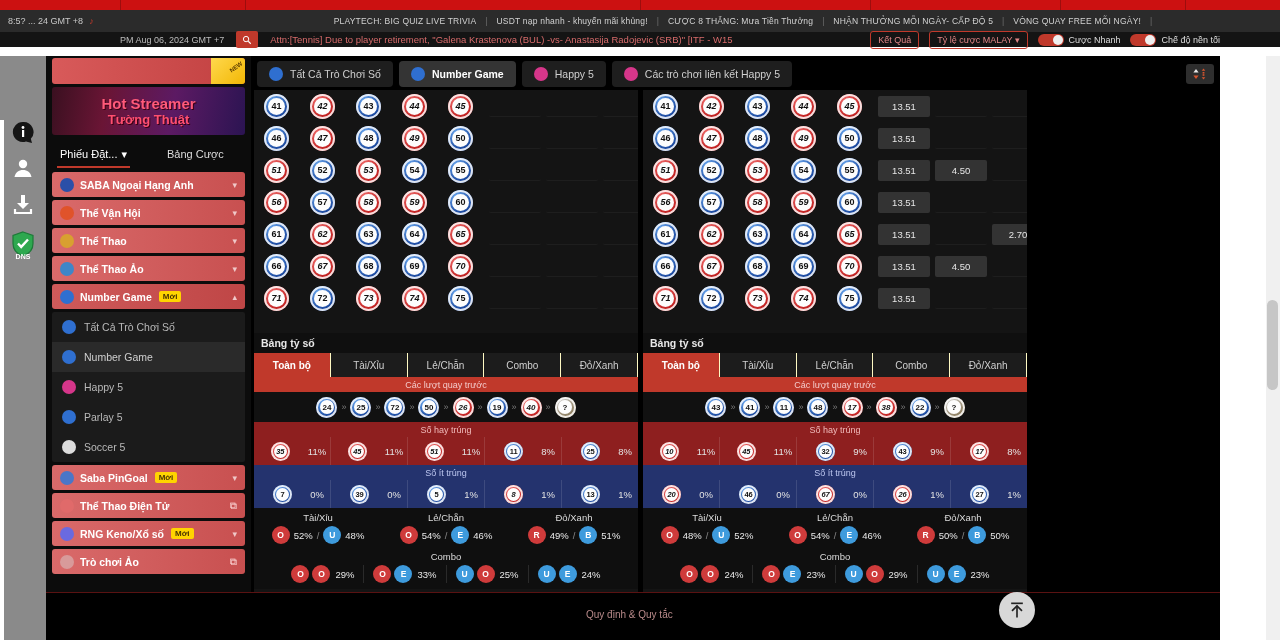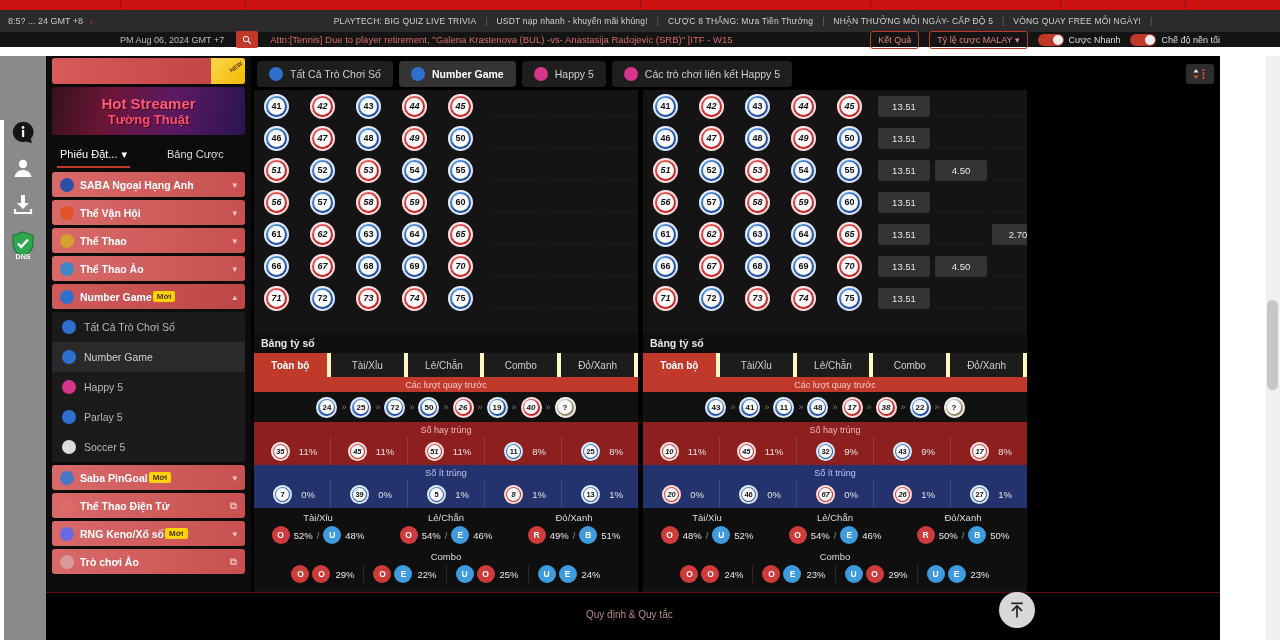--- a/index.html
+++ b/index.html
@@ -67,21 +67,21 @@
   .sb-tab.active::after { content:""; position:absolute; left:-3px; right:-3px; bottom:-7px;
     height:2px; background:#c0392b; }
 
   .sb-item { margin:3px 6px; height:25px; border-radius:3px; display:flex; align-items:center;
     padding:0 8px; background:linear-gradient(90deg,#d96a6a,#c85050); position:relative; }
   .sb-item.open { background:linear-gradient(90deg,#cf5a5a,#bf4646); }
   .sb-item .lbl { font-size:10.5px; color:#fff; font-weight:bold; margin-left:6px; white-space:nowrap;}
   .sb-item .chev { margin-left:auto; color:#f0c8c8; font-size:9px; }
   .sb-item .extlink { margin-left:auto; color:#ffdede; font-size:10px; }
   .badge-new { background:#ffd400; color:#4a3400; font-size:8px; font-weight:bold;
-    border-radius:2px; padding:1px 4px; margin-left:1px; }
+    border-radius:2px; padding:1px 4px; margin-left:7px; }
 
   .sub-wrap { background:#1b1b1b; margin:0 6px; border-radius:2px; }
   .sub-item { height:30px; display:flex; align-items:center; padding:0 10px; }
   .sub-item.sel { background:#2a2a2a; }
   .sub-item .slbl { font-size:10.5px; color:#b9b9b9; margin-left:8px; }
   .sub-item.sel .slbl { color:#cfcfcf; }
 
   .mini-icon { width:14px; height:14px; border-radius:50%; flex:none; }
 
   
@@ -114,41 +114,41 @@
     align-items:center; justify-content:center; font-size:9.5px; color:#e6e6e6;
     font-family:"Liberation Sans", sans-serif; }
   .odds-cell.filled { background:#333; }
   .odds-cell.empty { background:transparent; border-bottom:1px solid #1e1e1e; }
 
   
   .sb-title { height:20px; display:flex; align-items:center; padding-left:7px; font-size:10.5px;
     color:#e8e8e8; font-weight:bold; background:#0f0f0f; }
   .score-tabs { display:flex; height:24px; }
   .st { flex:1; display:flex; align-items:center; justify-content:center; font-size:10px;
-    color:#cfcfcf; background:#1c1c1c; border-right:4px solid #fef9c3; }
+    color:#cfcfcf; background:#1c1c1c; border-right:1px solid #fef9c3; }
   .st.active { background:#c0392b; color:#fff; font-weight:bold; }
   .band { font-size:9px; color:#f3c9c9; text-align:center; padding:3px 4px 2px; }
   .band.prev { background:#c0392b; }
   .band.hot  { background:#8e1f1f; color:#f0b9b9; }
   .band.cold { background:#24336e; color:#bcc6ef; }
 
   .prev-row { background:#111; display:flex; align-items:center; justify-content:center;
     height:30px; gap:0;text-align:center; }
   .prev-row .ball { margin:0 3px; width:21px; height:21px; }
   .prev-row .ball .bnum { width:14px; height:14px; font-size:8px; }
   .prev-row .arrow { color:#7a7a7a; font-size:9px; margin:0 1px; }
   .ball.q { background:radial-gradient(circle at 35% 28%, #d8d8d8, #8a7a5a 70%); }
 
   .stat-row { display:flex; align-items:center; }
   .stat-row.hotbg  { background:#8e1f1f; }
   .stat-row.coldbg { background:#24336e; }
   .stat-cell { flex:1; display:flex; align-items:center; justify-content:center; gap:5px;
     height:28px; border-right:1px solid rgba(255,255,255,.12); }
   .stat-cell:last-child { border-right:none; }
-  .stat-cell .ball { width:19px; height:19px; margin:4px; }
+  .stat-cell .ball { width:19px; height:19px; margin:13px; }
   .stat-cell .ball .bnum { width:13px; height:13px; font-size:7.5px; }
   .stat-cell .pct { font-size:9.5px; color:#e2e2e2; }
 
   .tri { display:flex; background:#0f0f0f; padding:4px 0 5px; }
   .tri-col { flex:1; text-align:center; }
   .tri-col .hdr { font-size:9.5px; color:#dcdcdc; margin-bottom:3px; }
   .tri-col .vals { display:flex; align-items:center; justify-content:center; gap:4px; }
   .chip { width:18px; height:18px; border-radius:50%; display:flex; align-items:center;
     justify-content:center; font-size:8.5px; color:#fff; font-weight:bold; flex:none; }
   .chip.r { background:#cf3b3b; }
@@ -690,21 +690,21 @@
               <div class="hdr">Combo</div>
               <div class="row">
                 <div class="grp">
                   <span class="chip r">O</span>
                   <span class="chip r">O</span>
                   <span class="pv">29%</span>
                 </div>
                 <div class="grp">
                   <span class="chip r">O</span>
                   <span class="chip b">E</span>
-                  <span class="pv">22%</span>
+                  <span class="pv">33%</span>
                 </div>
                 <div class="grp">
                   <span class="chip b">U</span>
                   <span class="chip r">O</span>
                   <span class="pv">25%</span>
                 </div>
                 <div class="grp">
                   <span class="chip b">U</span>
                   <span class="chip b">E</span>
                   <span class="pv">24%</span>

